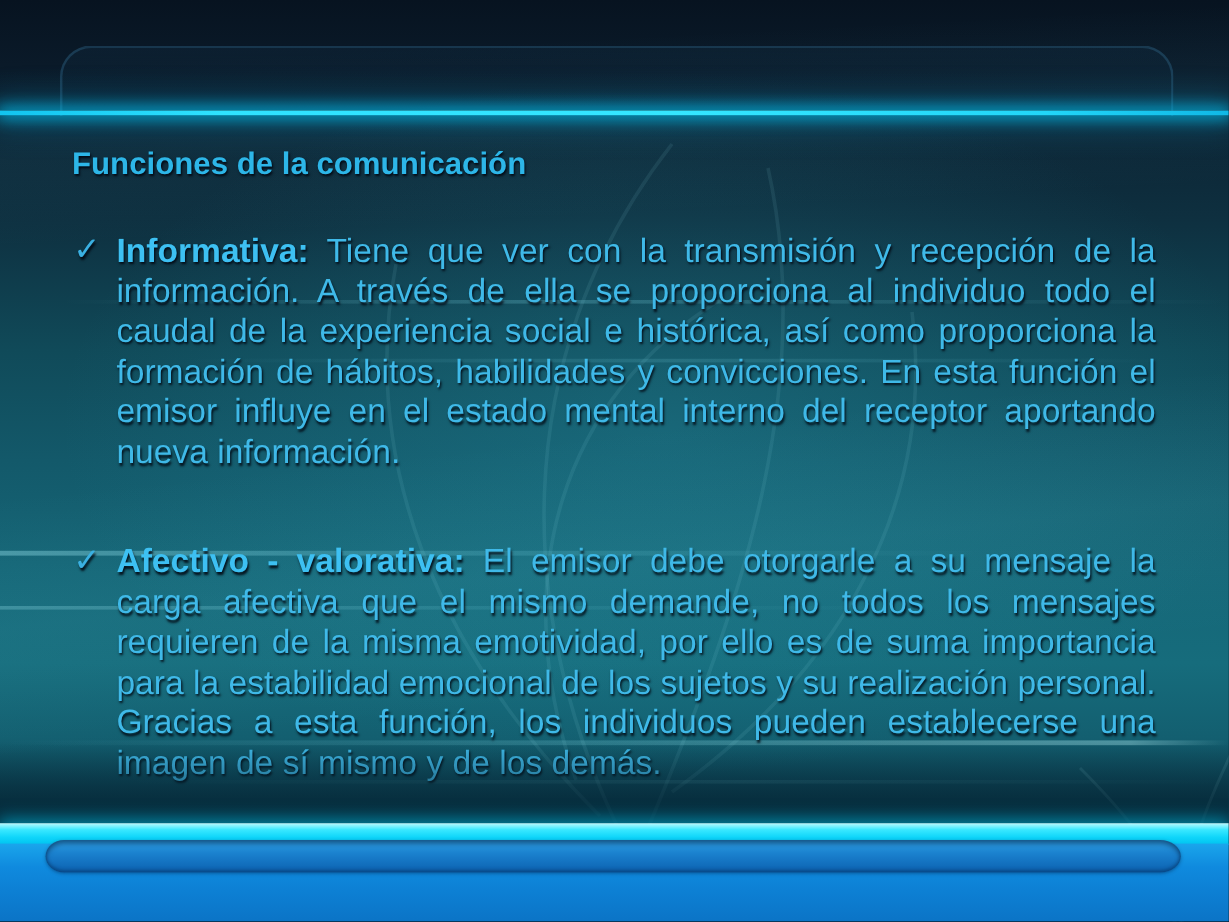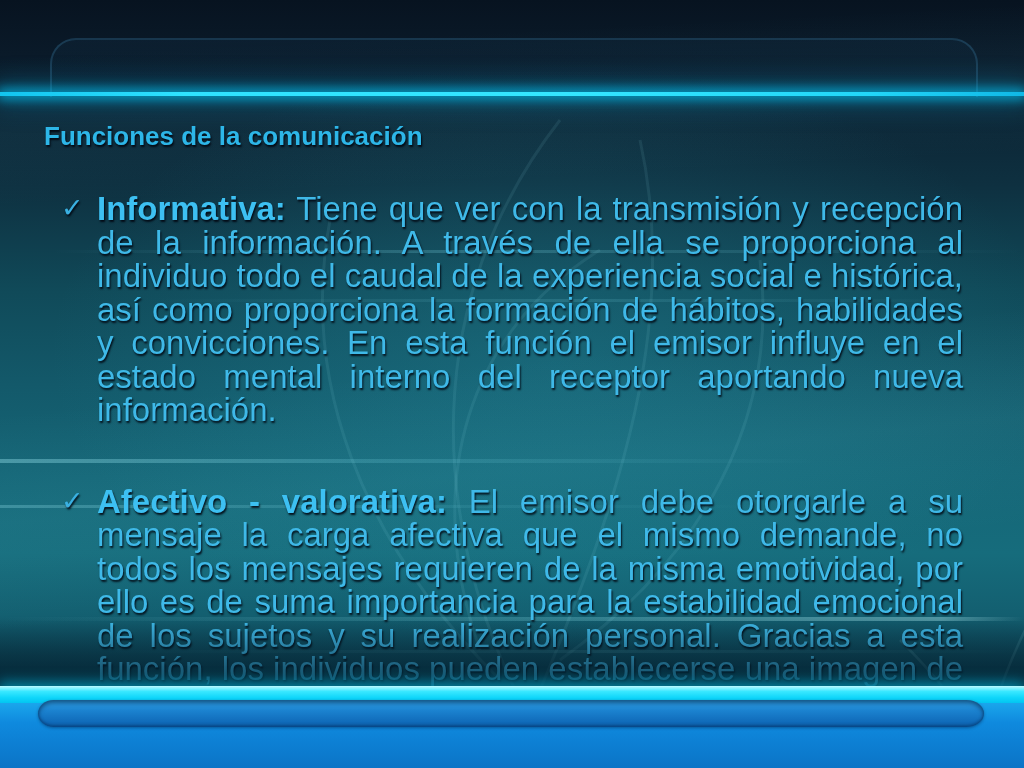--- a/index.html
+++ b/index.html
@@ -62,41 +62,41 @@
     color:#2fa9de;
     text-shadow: 0 0 14px rgba(0,170,240,0.45), 1px 2px 3px rgba(0,5,15,0.95);
   }
   .glow-line-top {
     position:absolute; left:0; top:92px; width:1024px; height:4px;
     background: linear-gradient(90deg, #12c4ef 0%, #2fe2ff 18%, #35e6ff 55%, #22d6f8 85%, #10b8e6 100%);
     box-shadow: 0 0 12px 3px rgba(0,205,255,0.75), 0 0 28px 6px rgba(0,180,240,0.35);
   }
 
   .section-heading {
-    position:absolute; left:44px; top:121px;
+    position:absolute; left:60px; top:121px;
     font-size:26px; font-weight:bold;
     color:#2db6e8;
     text-shadow: 1px 2px 2px rgba(0,5,15,0.9);
   }
 
   .content {
     position:absolute; left:48px; top:192px; width:915px;
   }
   .bullet-row { display:flex; align-items:flex-start; }
   .bullet-row + .bullet-row { margin-top:58px; }
   .bullet-marker {
     flex:0 0 49px;
     padding-left:13px; box-sizing:border-box;
     font-size:27px; line-height:33.5px;
     color:#3ab0e2;
     text-shadow: 1px 2px 2px rgba(0,5,15,0.9);
   }
   .bullet-text {
     flex:1 1 auto;
-    font-size:33px; line-height:33.5px;
+    font-size:28px; line-height:33.5px;
     text-align:justify;
     color:#3fb9e8;
     text-shadow: 1px 2px 2px rgba(0,5,15,0.88);
   }
   .bullet-text .lead { font-weight:bold; color:#3dc0f2; }
 
   
   .bottom-fade {
     position:absolute; left:0; top:618px; width:1024px; height:68px;
     background: linear-gradient(180deg, rgba(4,24,36,0) 0%, rgba(4,28,42,0.45) 55%, rgba(3,32,48,0.78) 100%);

